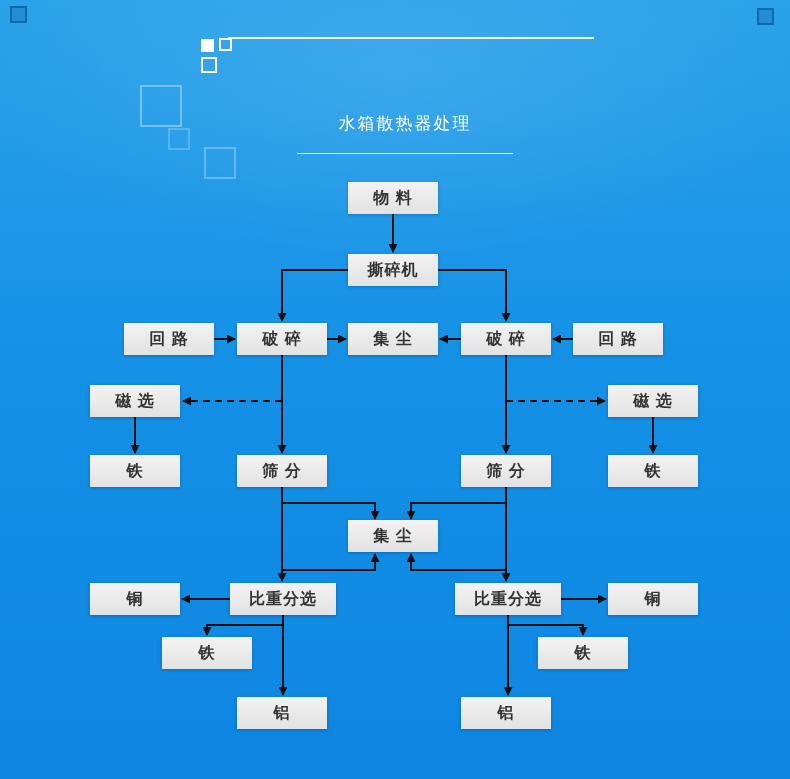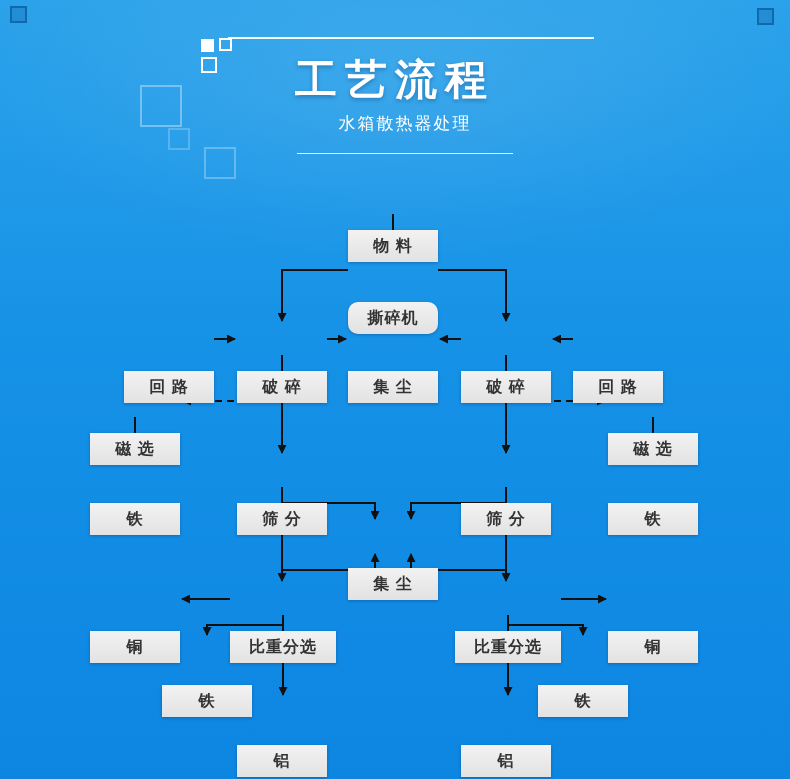--- a/index.html
+++ b/index.html
@@ -77,39 +77,37 @@
     height: 32px;
     line-height: 32px;
     text-align: center;
     background: linear-gradient(180deg, #f2f2f2 0%, #e2e2e2 100%);
     color: #333333;
     font-size: 16px;
     font-weight: bold;
     letter-spacing: 1px;
     box-shadow: 0 1px 3px rgba(0,30,70,0.30);
     white-space: pre;
-    margin-top: 48px;
   }
 </style>
 </head>
 <body>
 
 <div class="stage">
 
   <div class="decor sq-corner-left"></div>
   <div class="decor sq-corner-right"></div>
   <div class="decor decor-line-top"></div>
   <div class="decor sq-solid-1"></div>
   <div class="decor sq-outline-1"></div>
   <div class="decor sq-outline-2"></div>
   <div class="decor sq-faint-1"></div>
   <div class="decor sq-faint-2"></div>
   <div class="decor sq-faint-3"></div>
 
-  <div class="page-title">工艺流程</div>
   <div class="page-subtitle-wrap">
     <span class="page-subtitle">水箱散热器处理</span>
   </div>
 
   <svg class="connectors" viewBox="0 0 790 779">
     <defs>
       <marker id="arrowhead" markerWidth="9" markerHeight="9" refX="8" refY="4.5" orient="auto" markerUnits="userSpaceOnUse">
         <path d="M0,0 L9,4.5 L0,9 z" fill="#111111"></path>
       </marker>
     </defs>
@@ -134,21 +132,21 @@
     <path class="edge" d="M506,570 H411 V554" marker-end="url(#arrowhead)"></path>
     <path class="edge" d="M230,599 H182" marker-end="url(#arrowhead)"></path>
     <path class="edge" d="M561,599 H606" marker-end="url(#arrowhead)"></path>
     <path class="edge" d="M283,615 V625 H207 V635" marker-end="url(#arrowhead)"></path>
     <path class="edge" d="M508,615 V625 H583 V635" marker-end="url(#arrowhead)"></path>
     <path class="edge" d="M283,615 V695" marker-end="url(#arrowhead)"></path>
     <path class="edge" d="M508,615 V695" marker-end="url(#arrowhead)"></path>
   </svg>
 
   <div class="node" style="left:348px; top:182px; width:90px;">物 料</div>
-  <div class="node" style="left:348px; top:254px; width:90px;border-radius:10px;">撕碎机</div>
+  <div class="node" style="left:348px; top:254px; width:90px;">撕碎机</div>
   <div class="node" style="left:124px; top:323px; width:90px;">回 路</div>
   <div class="node" style="left:237px; top:323px; width:90px;">破 碎</div>
   <div class="node" style="left:348px; top:323px; width:90px;">集 尘</div>
   <div class="node" style="left:461px; top:323px; width:90px;">破 碎</div>
   <div class="node" style="left:573px; top:323px; width:90px;">回 路</div>
   <div class="node" style="left:90px;  top:385px; width:90px;">磁 选</div>
   <div class="node" style="left:608px; top:385px; width:90px;">磁 选</div>
   <div class="node" style="left:90px;  top:455px; width:90px;">铁</div>
   <div class="node" style="left:237px; top:455px; width:90px;">筛 分</div>
   <div class="node" style="left:461px; top:455px; width:90px;">筛 分</div>

